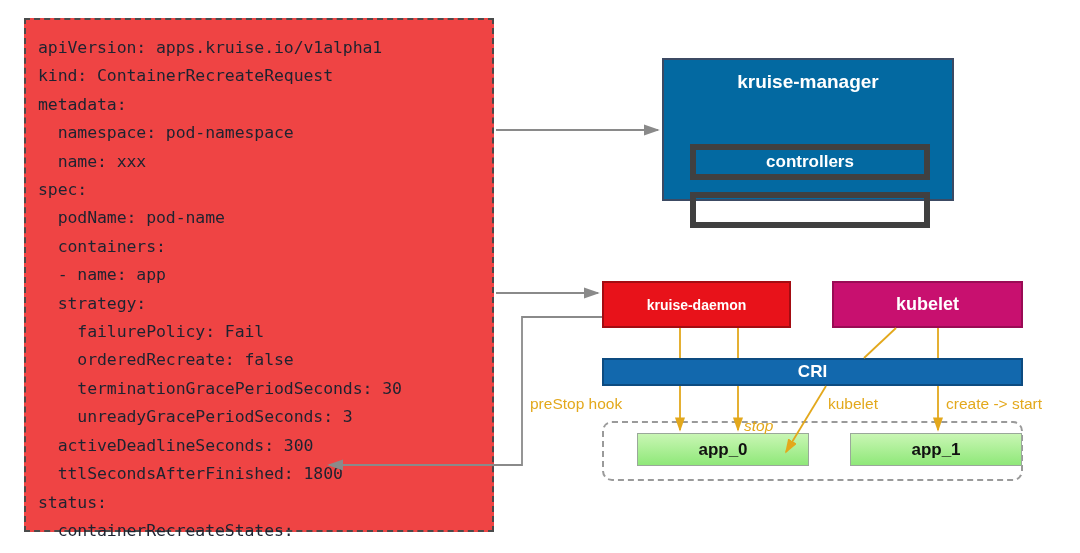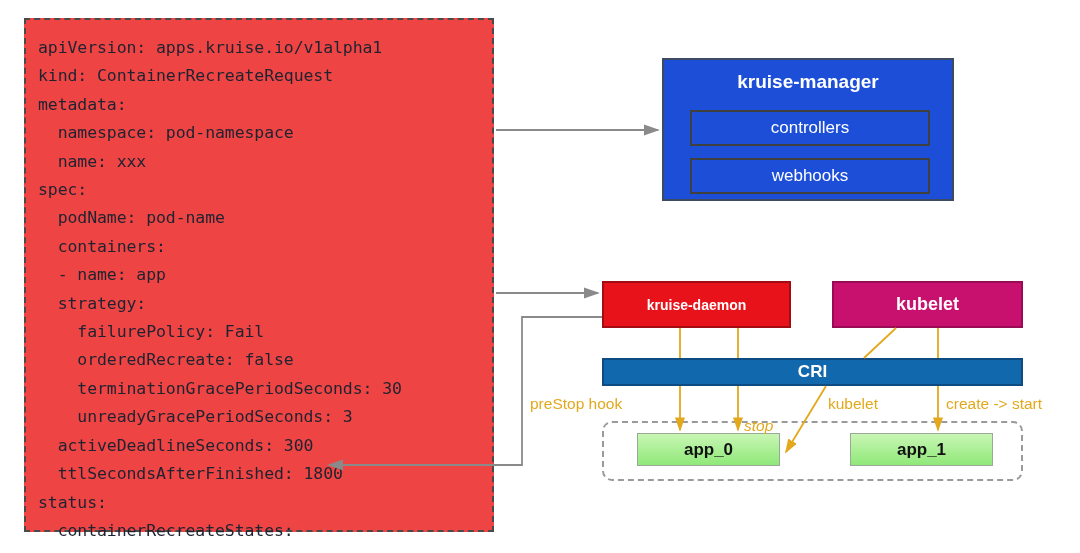--- a/index.html
+++ b/index.html
@@ -53,48 +53,49 @@
     color: #ffffff;
     font-weight: bold;
     text-align: center;
   }
 
   #kruise-manager {
     left: 662px;
     top: 58px;
     width: 292px;
     height: 143px;
-    background: #1d4ed8;
+    background: #0369a1;
     border: 2px solid #3c4a63;
     display: block;
   }
   #kruise-manager-title {
     position: absolute;
     left: 0;
     right: 0;
     top: 11px;
     font-size: 19px;
     font-weight: bold;
     color: #ffffff;
     text-align: center;
   }
   .mgr-sub {
     position: absolute;
     left: 26px;
     width: 240px;
     height: 36px;
-    border: 2px solid #404040;
+    border: 6px solid #404040;
     background: transparent;
     color: #ffffff;
     font-size: 17px;
-    font-weight: normal;
+    font-weight: bold;
     display: flex;
     align-items: center;
     justify-content: center;
     box-sizing: border-box;
+    margin-top: 34px;
   }
   #mgr-controllers { top: 50px; }
   #mgr-webhooks    { top: 98px; }
 
   #kruise-daemon {
     left: 602px;
     top: 281px;
     width: 189px;
     height: 47px;
     background: #e8121a;
@@ -128,21 +129,21 @@
     width: 421px;
     height: 60px;
     border: 2px dashed #9a9a9a;
     border-radius: 10px;
     box-sizing: border-box;
     background: transparent;
   }
   .app-box {
     position: absolute;
     top: 433px;
-    width: 143px;
+    width: 172px;
     height: 33px;
     box-sizing: border-box;
     background: linear-gradient(180deg, #c9f6b4 0%, #8fe879 100%);
     border: 1px solid #9aa89a;
     color: #111111;
     font-size: 17px;
     font-weight: bold;
     display: flex;
     align-items: center;
     justify-content: center;

